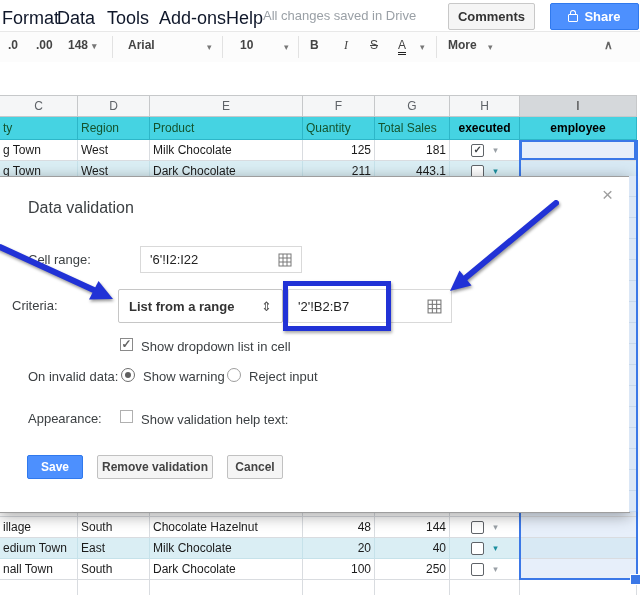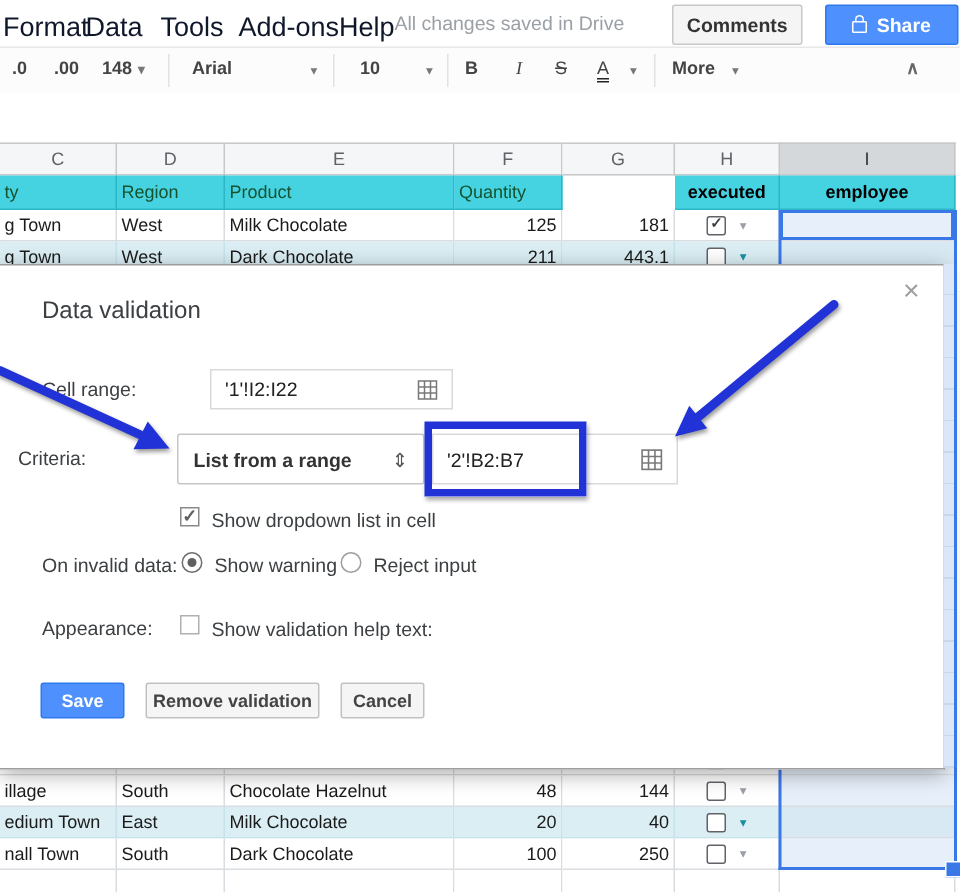--- a/index.html
+++ b/index.html
@@ -129,20 +129,21 @@
   <div class="cell cG">G</div>
   <div class="cell cH">H</div>
   <div class="cell cI sel">I</div>
 </div>
 
 <div class="row hdrrow" style="top:117px;height:23px">
   <div class="cell cC">ty</div>
   <div class="cell cE">Product</div>
   <div class="cell cD">Region</div>
   <div class="cell cF">Quantity</div>
+  <div class="cell cG">Total Sales</div>
   <div class="cell cH bold">executed</div>
   <div class="cell cI bold">employee</div>
 </div>
 
 <div class="row" style="top:140px;height:21px">
   <div class="cell cC">g Town</div>
   <div class="cell cD">West</div>
   <div class="cell cE">Milk Chocolate</div>
   <div class="cell cF num">125</div>
   <div class="cell cG num">181</div>
@@ -232,21 +233,21 @@
 <div class="selline" style="left:636px;top:140px;width:2px;height:440px"></div>
 <div class="selline" style="left:519px;top:578px;width:121px;height:2px"></div>
 <div id="fill-handle"></div>
 
 <div id="dialog">
   <div id="dlg-title">Data validation</div>
   <div id="dlg-close">×</div>
 
   <div class="dlg-label" style="left:28px;top:75px">Cell range:</div>
   <div class="input" id="range-input">
-    <span>'1'!I2:I22</span>
+    <span>'6'!I2:I22</span>
     <svg class="gicon" width="14" height="14" viewBox="0 0 14 14">
       <g stroke="#787878" stroke-width="1" fill="none">
         <rect x="1" y="1" width="12" height="12"></rect>
         <line x1="1" y1="5" x2="13" y2="5"></line>
           <line x1="1" y1="9" x2="13" y2="9"></line>
         <line x1="5" y1="1" x2="5" y2="13"></line>
           <line x1="9" y1="1" x2="9" y2="13"></line>
       </g>
     </svg>
   </div>

